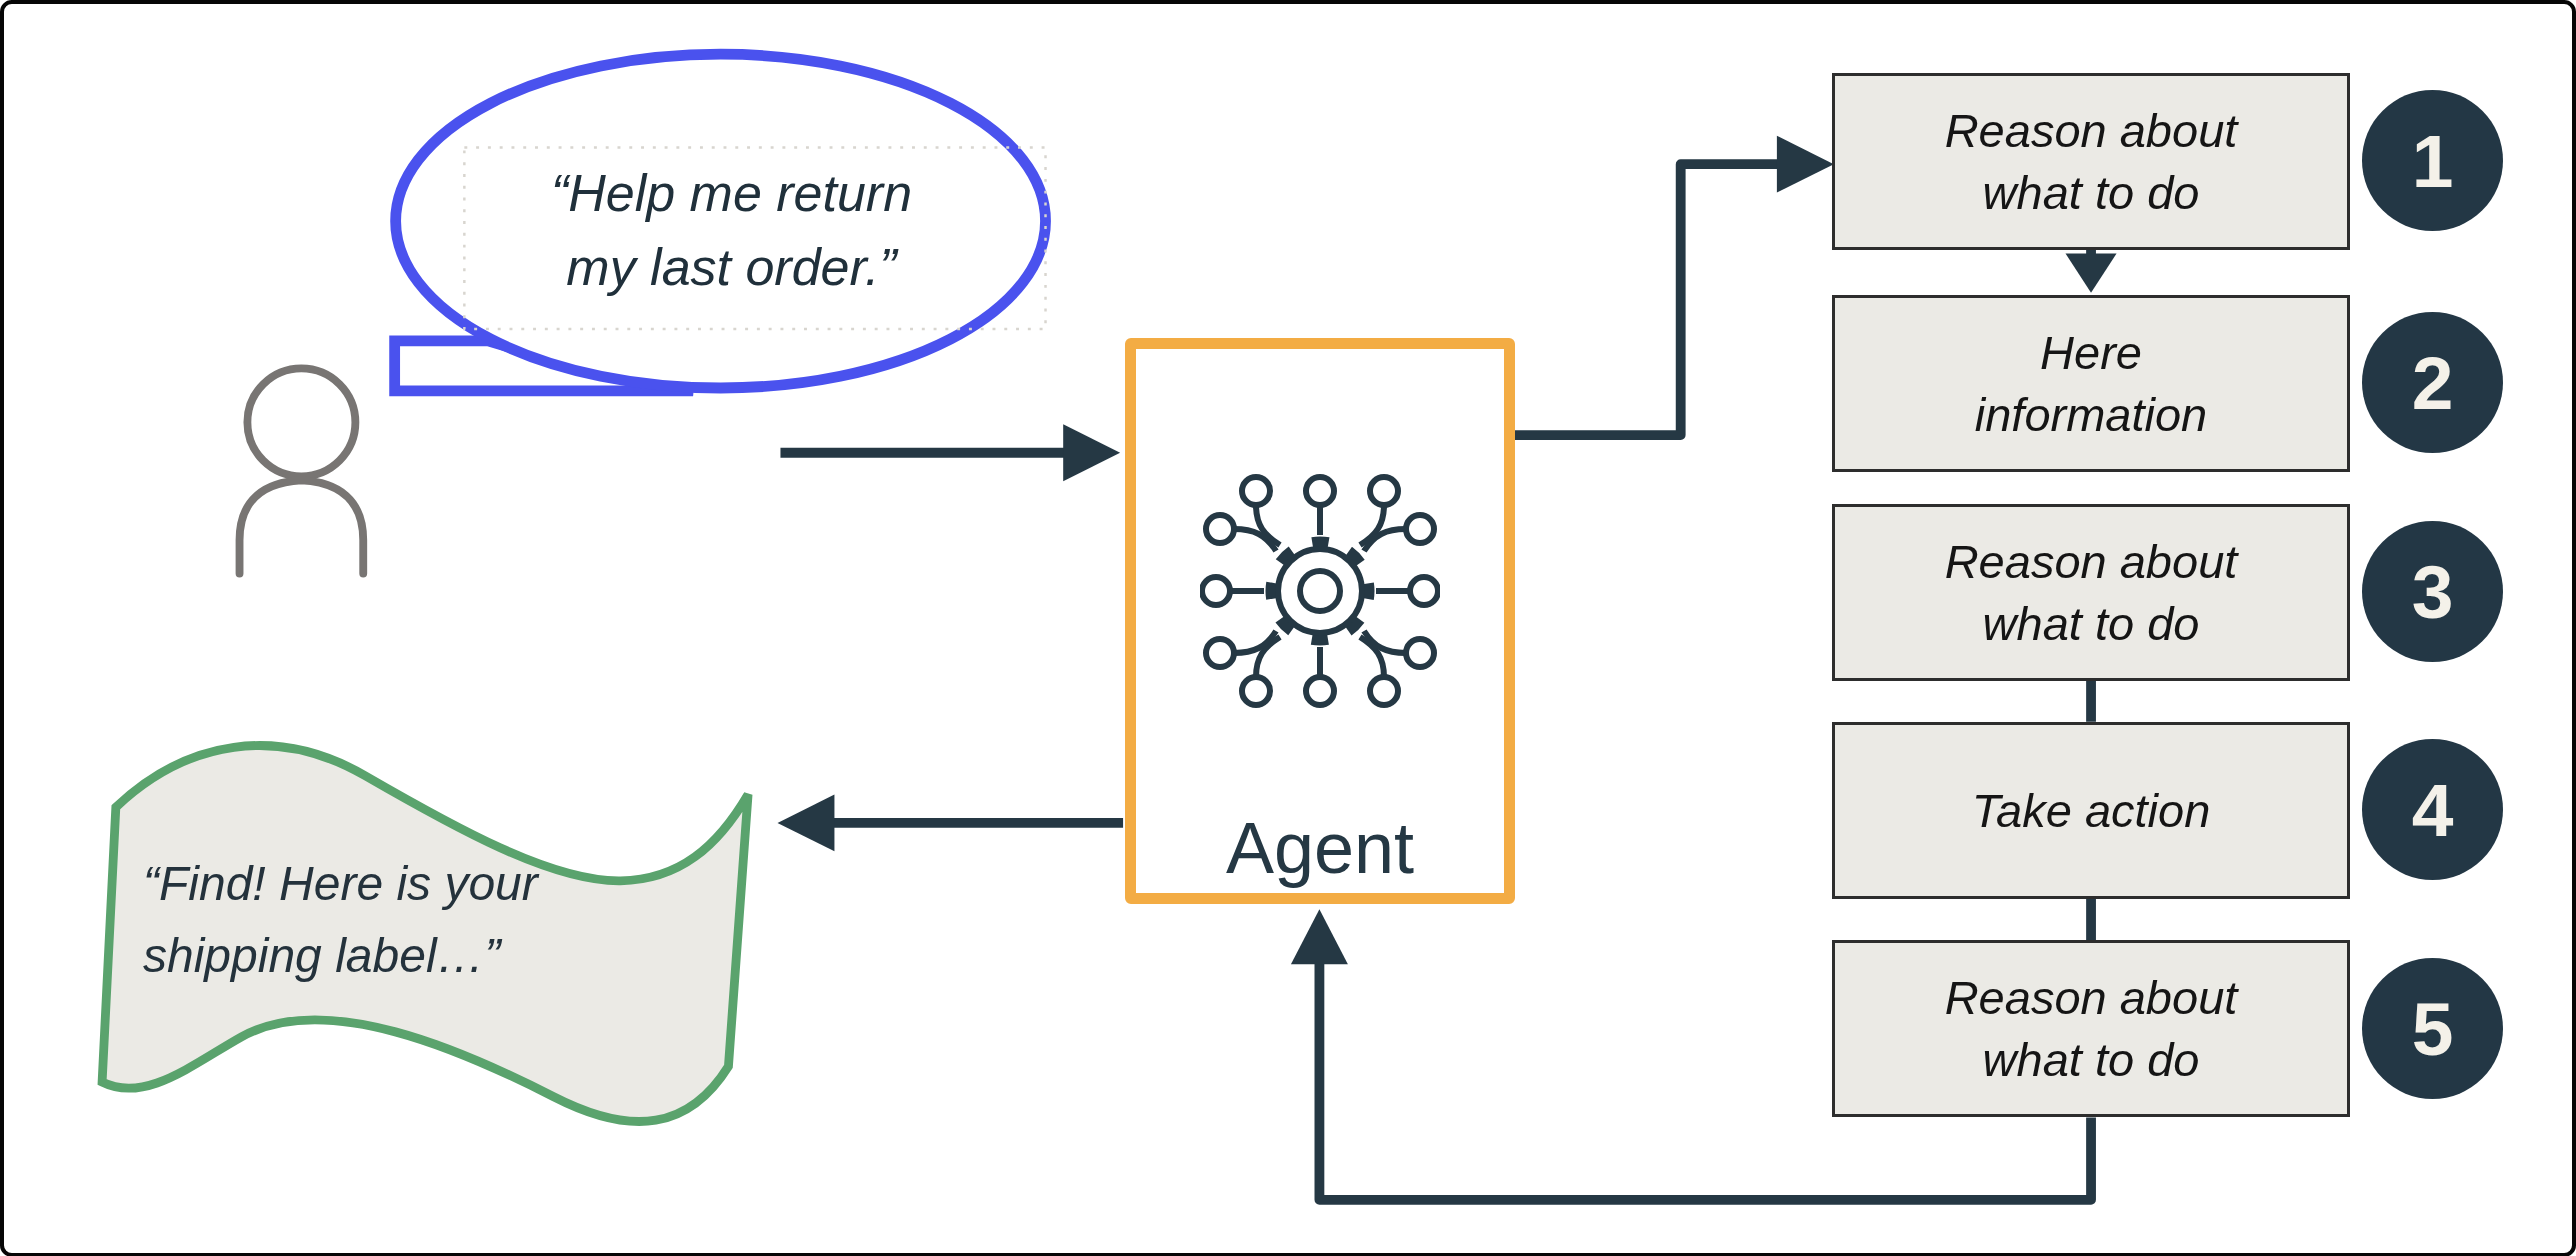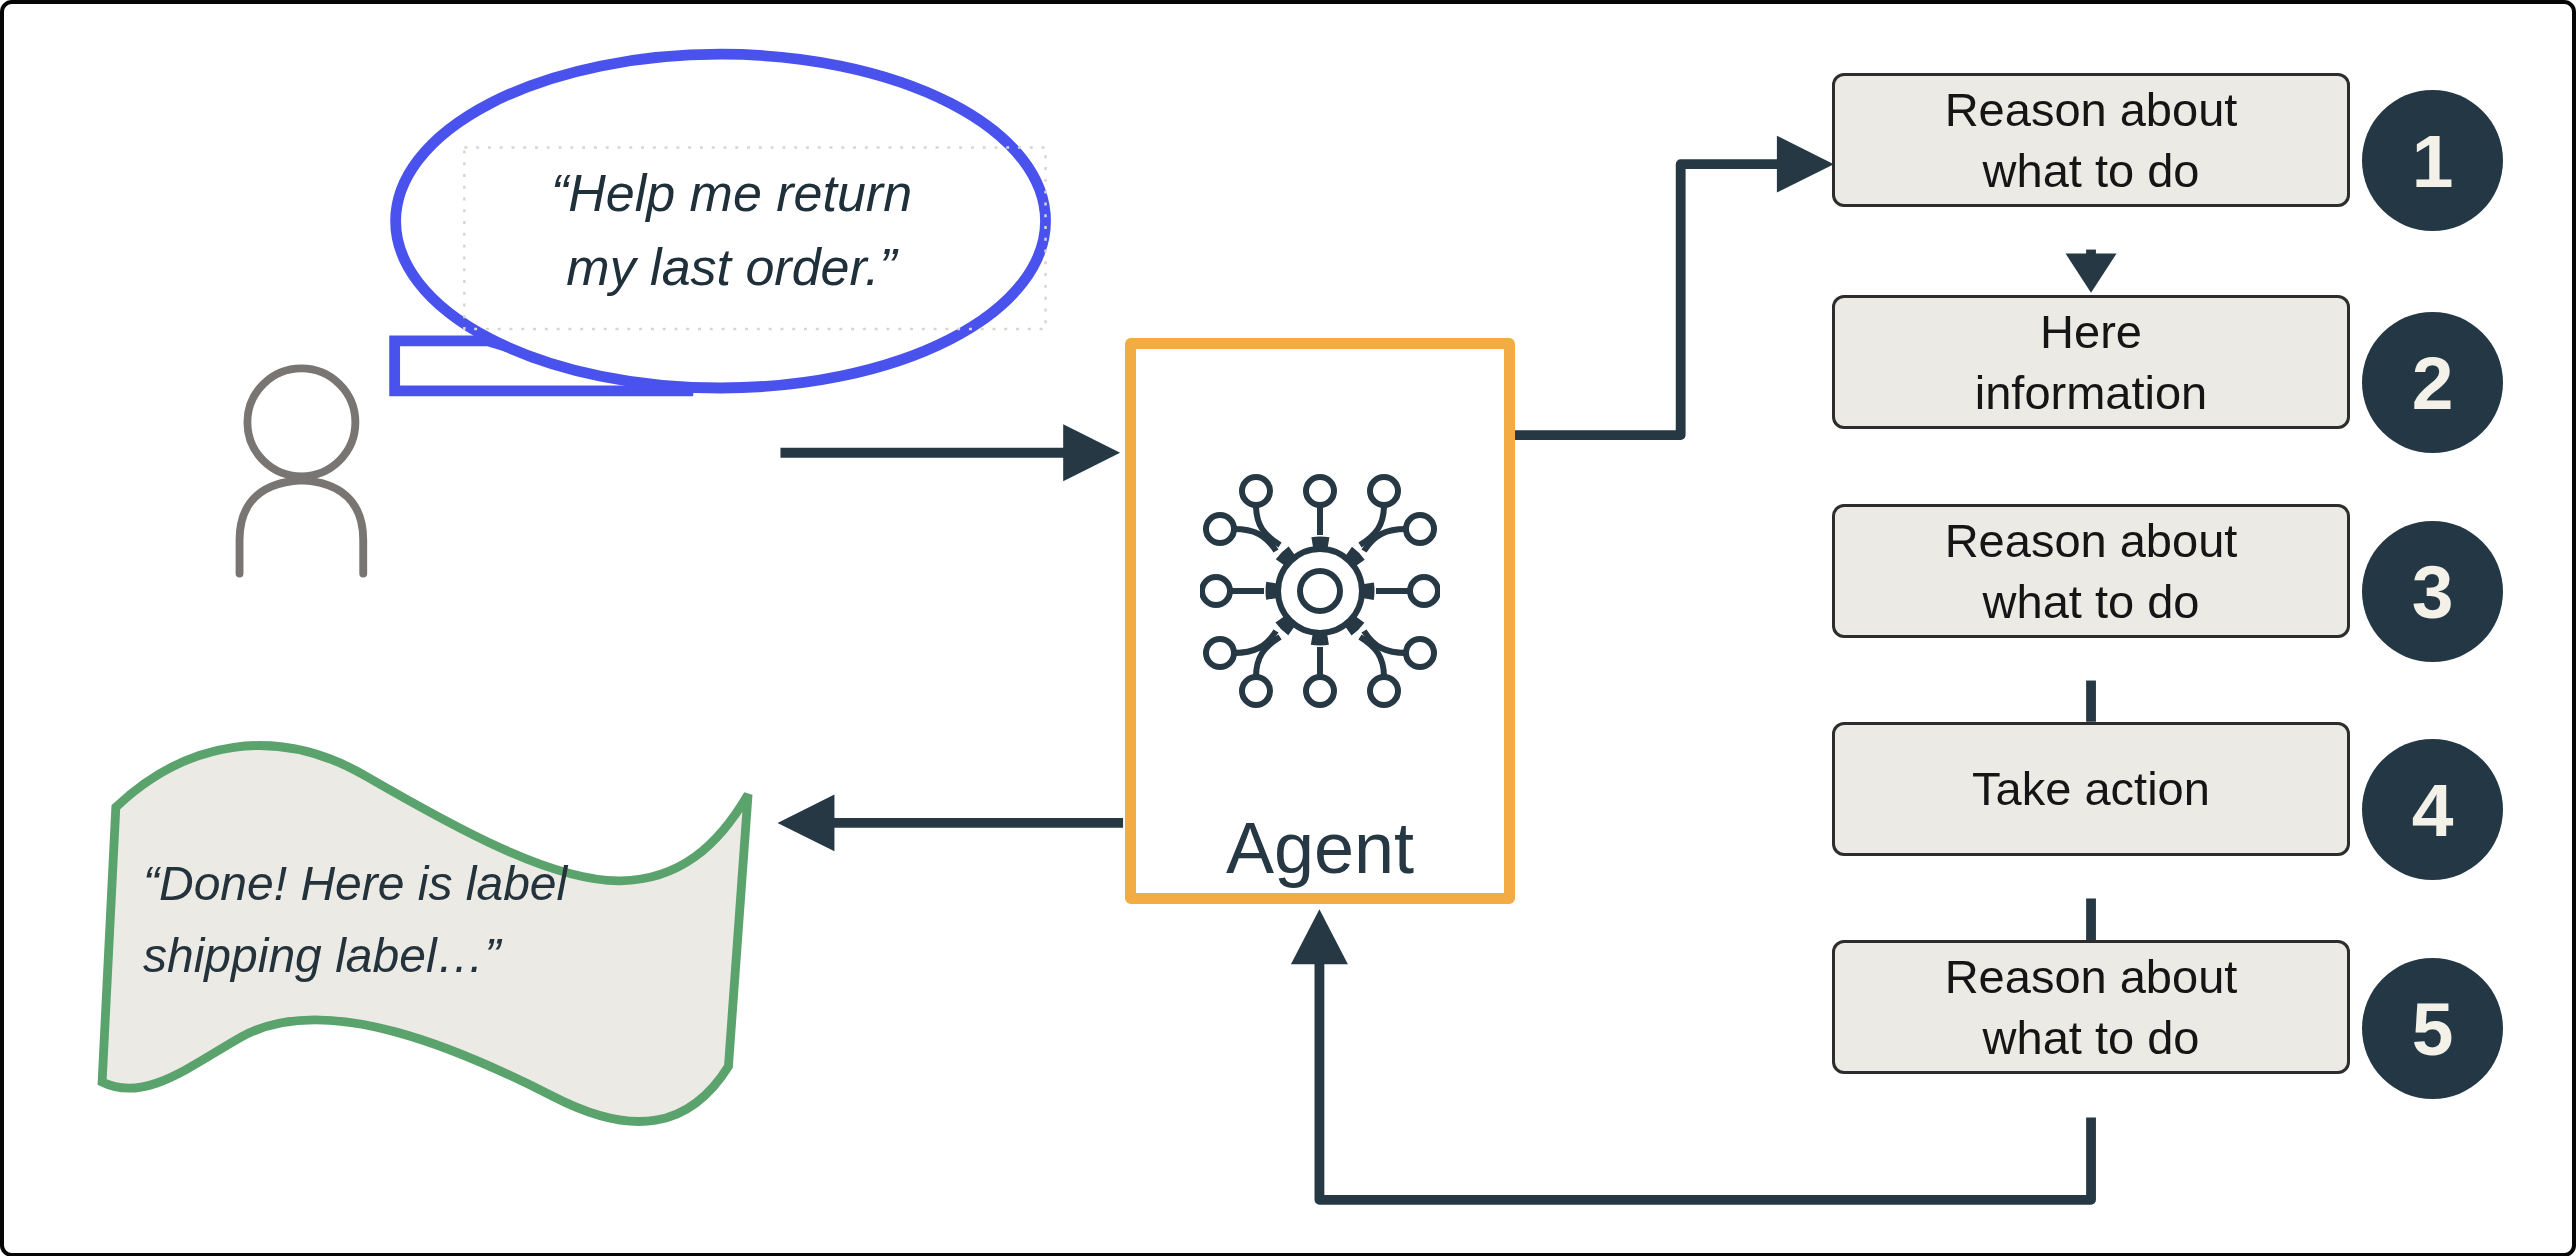--- a/index.html
+++ b/index.html
@@ -47,23 +47,23 @@
   .agent-icon{position:absolute;left:50%;top:122px;transform:translateX(-50%);}
   .chip{fill:none;stroke:var(--slate);stroke-width:6;}
   .chip-node{fill:#ffffff;stroke:var(--slate);stroke-width:6;}
   .chip-teeth{fill:none;stroke:var(--slate);stroke-width:13;}
   .agent-label{
     position:absolute;left:0;right:0;top:432px;height:79px;display:flex;
     align-items:center;justify-content:center;font-size:72px;color:var(--slate);margin-top:27px;
   }
 
   .step{
-    position:absolute;left:1832px;width:518px;height:134px;box-sizing:border-box;
-    background:var(--box-fill);border:3.9px solid var(--step-border);border-radius:12px;
-    display:flex;align-items:center;justify-content:center;z-index:2;
+    position:absolute;left:1832px;width:518px;height:177px;box-sizing:border-box;
+    background:var(--box-fill);border:3.9px solid var(--step-border);border-radius:0;
+    display:flex;align-items:center;justify-content:center;z-index:2;font-style:italic;
   }
   .step span{
     text-align:center;font-size:47px;line-height:1.3;color:var(--step-text);
     white-space:pre-line;
   }
   .badge{
     position:absolute;left:2362px;width:141px;height:141px;border-radius:50%;
     background:var(--badge-fill);color:var(--badge-text);display:flex;
     align-items:center;justify-content:center;font-size:75px;font-weight:bold;
     z-index:2;
@@ -122,21 +122,21 @@
     <g>
       <polyline class="conn" points="2130,1138 2130,1222 1344,1222 1344,980"></polyline>
       <polygon class="head" points="1344,926 1315,982 1373,982"></polygon>
     </g>
   </svg>
 
   <div class="txt bubble-text pre">“Help me return
 my last order.”</div>
 
 
-  <div class="txt banner-text pre">“Done! Here is label
+  <div class="txt banner-text pre">“Find! Here is your
 shipping label…”</div>
 
   <div class="agent-box">
     <svg class="agent-icon" width="240" height="240" viewBox="0 0 240 240">
 
       <circle class="chip-teeth" cx="120" cy="120" r="48" stroke-dasharray="16 21.7" stroke-dashoffset="8"></circle>
       <circle class="chip" cx="120" cy="120" r="42" fill="#fff"></circle>
       <circle class="chip" cx="120" cy="120" r="20"></circle>
 
       <path class="chip" d="M120 34 V64"></path>

